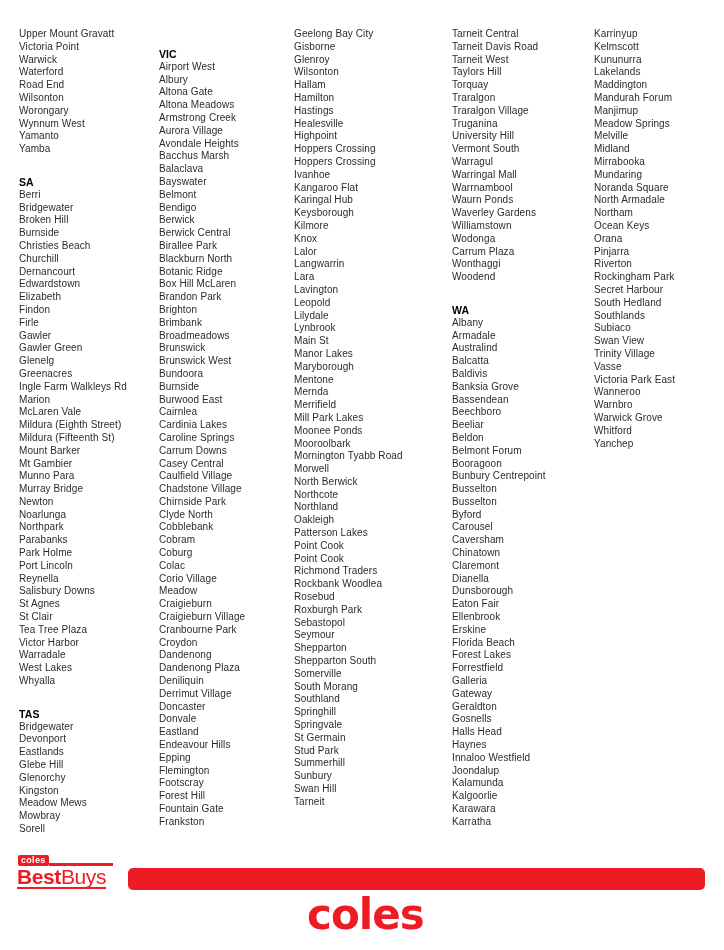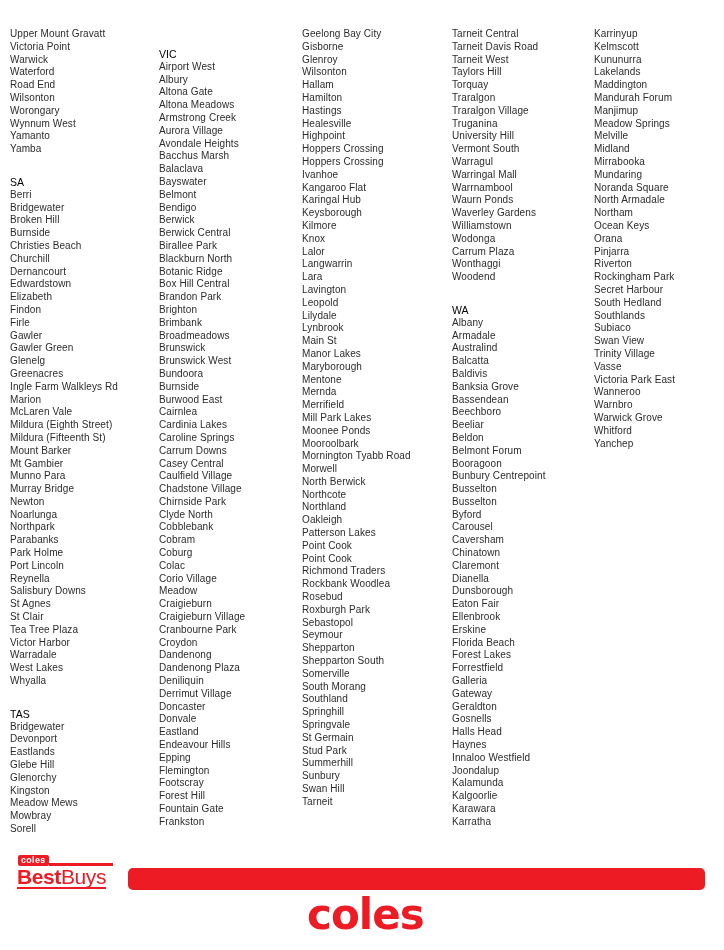--- a/index.html
+++ b/index.html
@@ -5,27 +5,27 @@
   html,body{margin:0;padding:0;background:#fff;}
   .page{
     position:relative;width:724px;height:950px;background:#ffffff;
     font-family:"Liberation Sans",sans-serif;overflow:hidden;
   }
   
   .col{
     position:absolute;top:28px;width:133px;
     font-size:10px;line-height:12.8px;letter-spacing:0.1px;color:#2b2b2b;
   }
-  .col-1{left:10px}
+  .col-1{left:19px}
   .col-2{left:159px}
-  .col-3{left:302px}
+  .col-3{left:294px}
   .col-4{left:452px}
   .col-5{left:594px}
   .state-header{
-    font-weight:normal;color:#000;margin-top:20px;font-size:10.5px;
+    font-weight:bold;color:#000;margin-top:20px;font-size:10.5px;
   }
   .store-item{}
   
   .coles-badge{
     position:absolute;left:18px;top:855px;
     background:#ed1c24;color:#ffffff;
     font-weight:bold;font-size:9px;line-height:11px;
     padding:0 3px;border-radius:2px;letter-spacing:0.3px;
   }
   .badge-line{
@@ -129,21 +129,21 @@
         <div class="store-item">Bacchus Marsh</div>
         <div class="store-item">Balaclava</div>
         <div class="store-item">Bayswater</div>
         <div class="store-item">Belmont</div>
         <div class="store-item">Bendigo</div>
         <div class="store-item">Berwick</div>
         <div class="store-item">Berwick Central</div>
         <div class="store-item">Birallee Park</div>
         <div class="store-item">Blackburn North</div>
         <div class="store-item">Botanic Ridge</div>
-        <div class="store-item">Box Hill Central</div>
+        <div class="store-item">Box Hill McLaren</div>
         <div class="store-item">Brandon Park</div>
         <div class="store-item">Brighton</div>
         <div class="store-item">Brimbank</div>
         <div class="store-item">Broadmeadows</div>
         <div class="store-item">Brunswick</div>
         <div class="store-item">Brunswick West</div>
         <div class="store-item">Bundoora</div>
         <div class="store-item">Burnside</div>
         <div class="store-item">Burwood East</div>
         <div class="store-item">Cairnlea</div>

